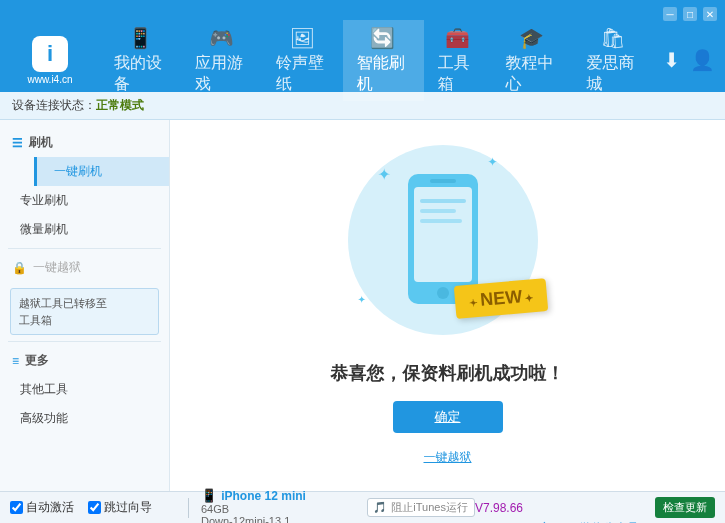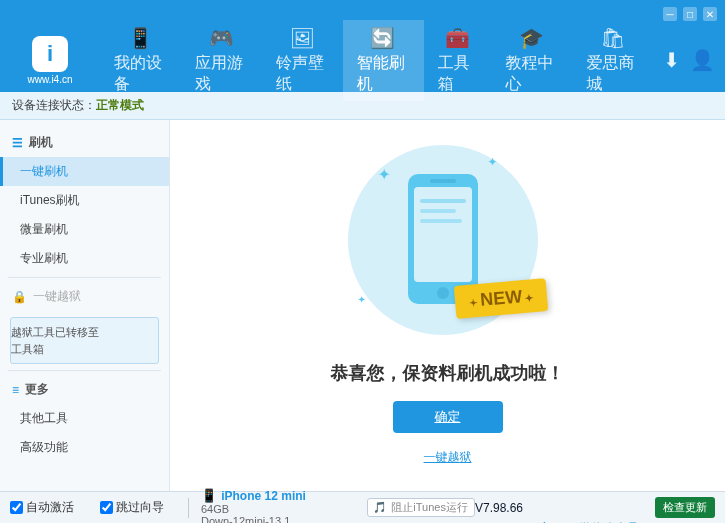--- a/index.html
+++ b/index.html
@@ -161,32 +161,33 @@
       color: #444;
       cursor: pointer;
       display: flex;
       align-items: center;
     }
     .sidebar-item.active {
       background: #d0e8f8;
       color: #2196e0;
       border-left: 3px solid #2196e0;
       padding-left: 17px;
+      margin-left: 34px;
     }
     .sidebar-separator {
       height: 1px;
       background: #dce8f0;
       margin: 4px 8px;
     }
     .sidebar-info-box {
       margin: 6px 10px;
       background: #e8f4fc;
       border: 1px solid #b8d8ef;
       border-radius: 3px;
-      padding: 6px 0;
+      padding: 6px 8px;
       font-size: 11px;
       color: #555;
       line-height: 1.5;
     }
     .sidebar-disabled {
       display: flex;
       align-items: center;
       padding: 6px 12px;
       font-size: 12px;
       color: #aaa;
@@ -289,21 +290,21 @@
       height: 32px;
       background: #f0f5fa;
       border-top: 1px solid #d0dde8;
       display: flex;
       align-items: center;
       padding: 0 10px;
     }
     .bottom-left {
       display: flex;
       align-items: center;
-      gap: 26px;
+      gap: 14px;
       min-width: 170px;
     }
     .checkbox-item {
       display: flex;
       align-items: center;
       gap: 3px;
       font-size: 12px;
       color: #333;
       cursor: pointer;
     }
@@ -331,21 +332,21 @@
       font-size: 11px;
       color: #666;
     }
     .bottom-right {
       display: flex;
       align-items: center;
       gap: 16px;
       font-size: 12px;
       color: #666;
     }
-    .version-text { color: #0f172a; }
+    .version-text { color: #a21caf; }
     .support-link { color: #2196e0; cursor: pointer; margin-top: 41px; }
     .update-btn {
       background: #15803d;
       color: white;
       border: none;
       padding: 3px 8px;
       border-radius: 3px;
       font-size: 11px;
       cursor: pointer;
     }
@@ -429,27 +430,24 @@
   <div class="sidebar">
 
     <div class="sidebar-section-title">
       <span class="s-icon">☰</span>
       <span>刷机</span>
     </div>
     <div class="sidebar-item active">
       <span>一键刷机</span>
     </div>
     <div class="sidebar-item">
-      <span>iTunes刷机</span>
+      <span>专业刷机</span>
     </div>
     <div class="sidebar-item">
       <span>微量刷机</span>
-    </div>
-    <div class="sidebar-item">
-      <span>专业刷机</span>
     </div>
     <div class="sidebar-separator"></div>
 
     <div class="sidebar-disabled">
       <span class="s-icon">🔒</span>
       <span>一键越狱</span>
     </div>
     <div class="sidebar-info-box">
       <span>越狱工具已转移至<br>工具箱</span>
     </div>

